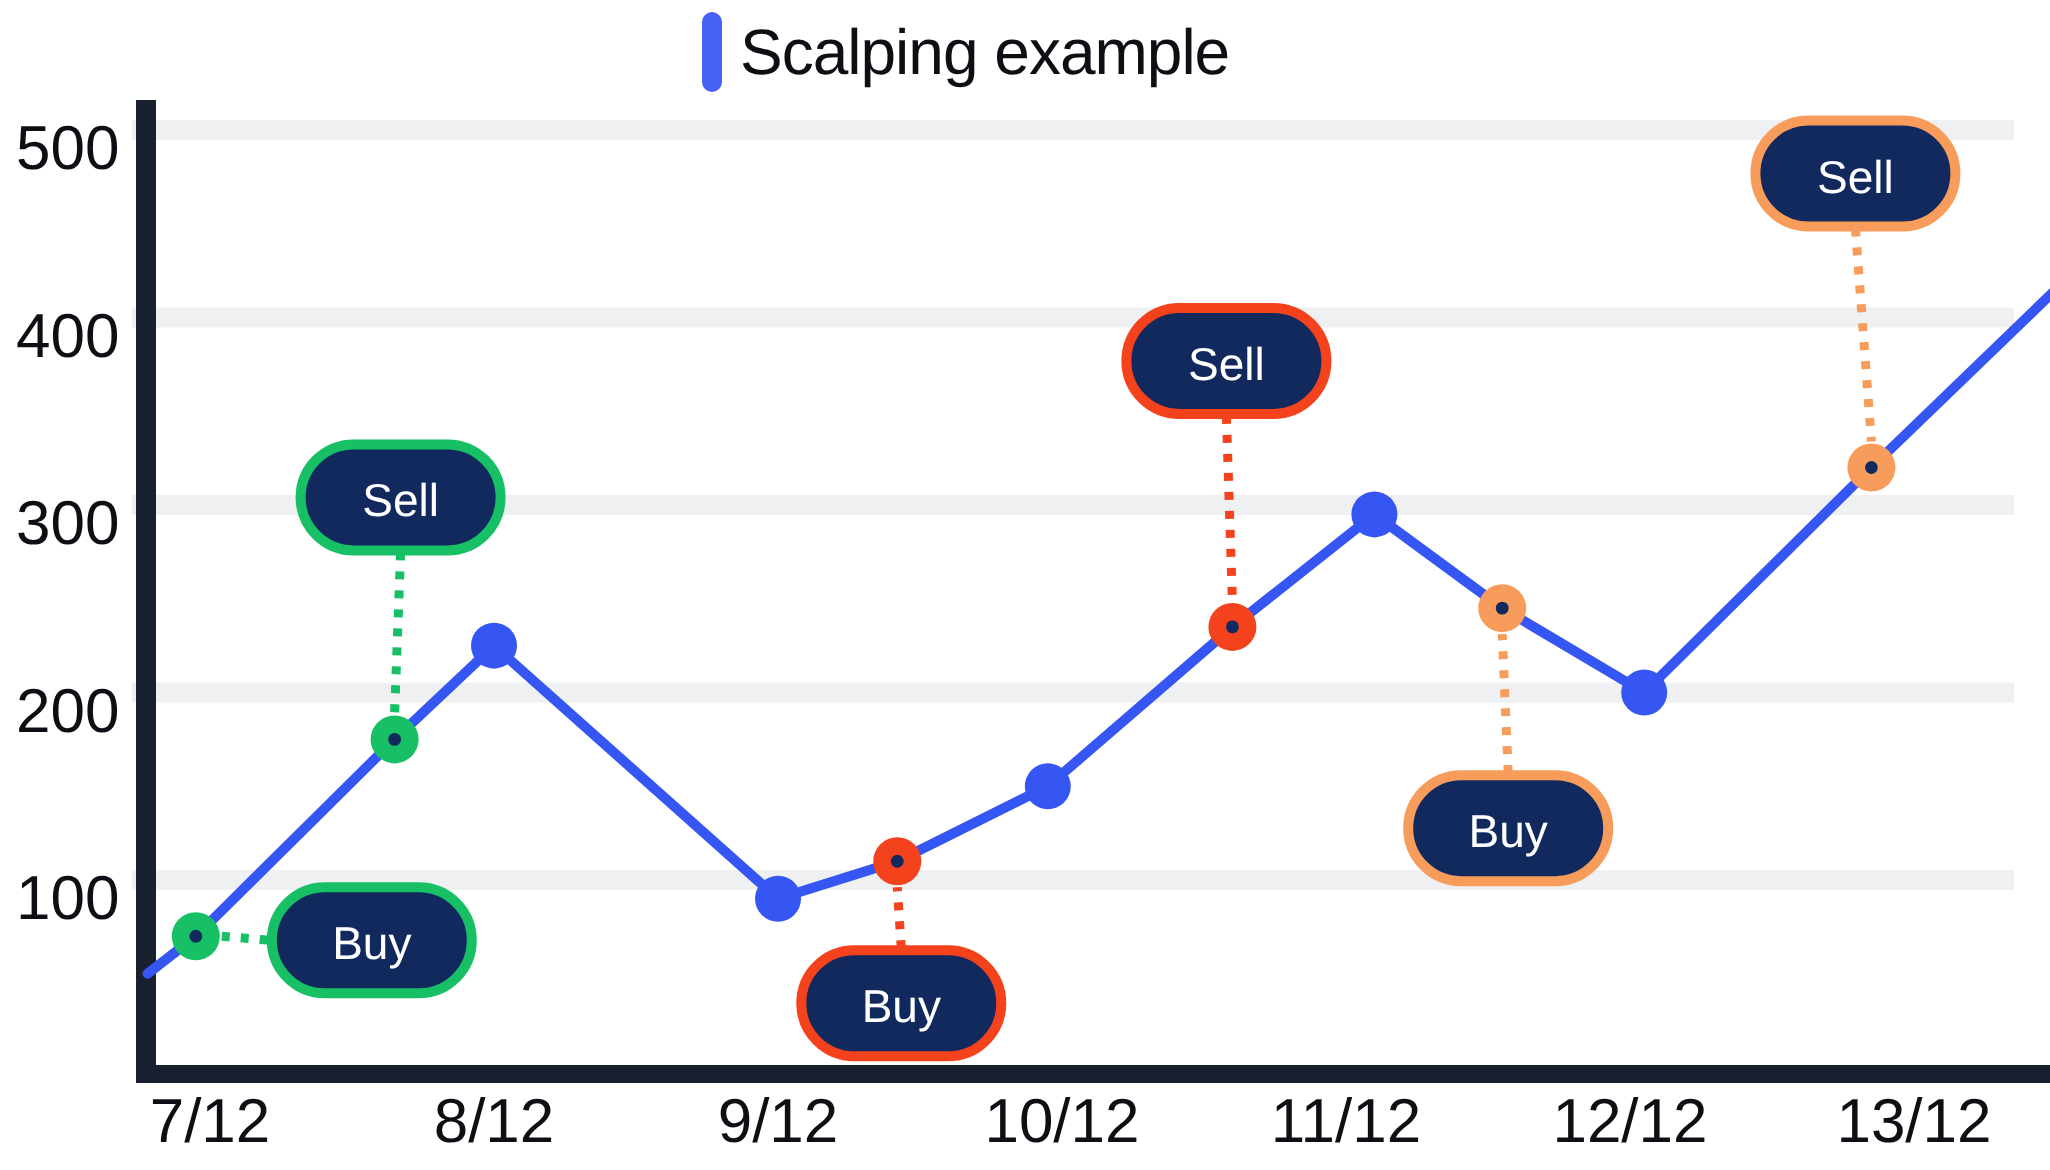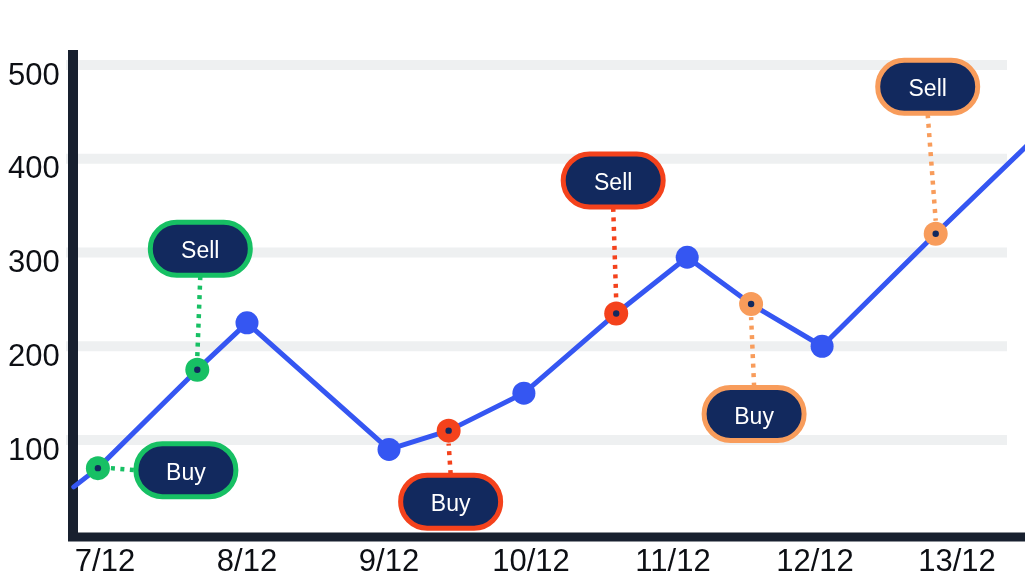--- a/index.html
+++ b/index.html
@@ -77,13 +77,17 @@
         <rect x="704.1000000000001" y="387.5625" width="100" height="53" rx="26.5" ry="26.5" fill="#12295E" stroke="#F89C5B" stroke-width="5"></rect>
         <text x="754.1000000000001" y="415.5625" fill="#FFFFFF" font-size="23" text-anchor="middle" dominant-baseline="central">Buy</text>
       </g>
       <circle cx="935.6999999999999" cy="233.75" r="12" fill="#F89C5B"></circle>
       <circle cx="935.6999999999999" cy="233.75" r="3.2" fill="#12295E"></circle>
       <g>
         <rect x="877.6999999999999" y="60.25" width="100" height="53" rx="26.5" ry="26.5" fill="#12295E" stroke="#F89C5B" stroke-width="5"></rect>
         <text x="927.6999999999999" y="88.25" fill="#FFFFFF" font-size="23" text-anchor="middle" dominant-baseline="central">Sell</text>
       </g>
     </svg>
+  <div class="title-row">
+    <span class="title-bar" style="background: rgb(71, 96, 245);"></span>
+    <span class="title-text" style="color: rgb(13, 15, 20);">Scalping example</span>
+  </div>
 </div>
 
 </body></html>

